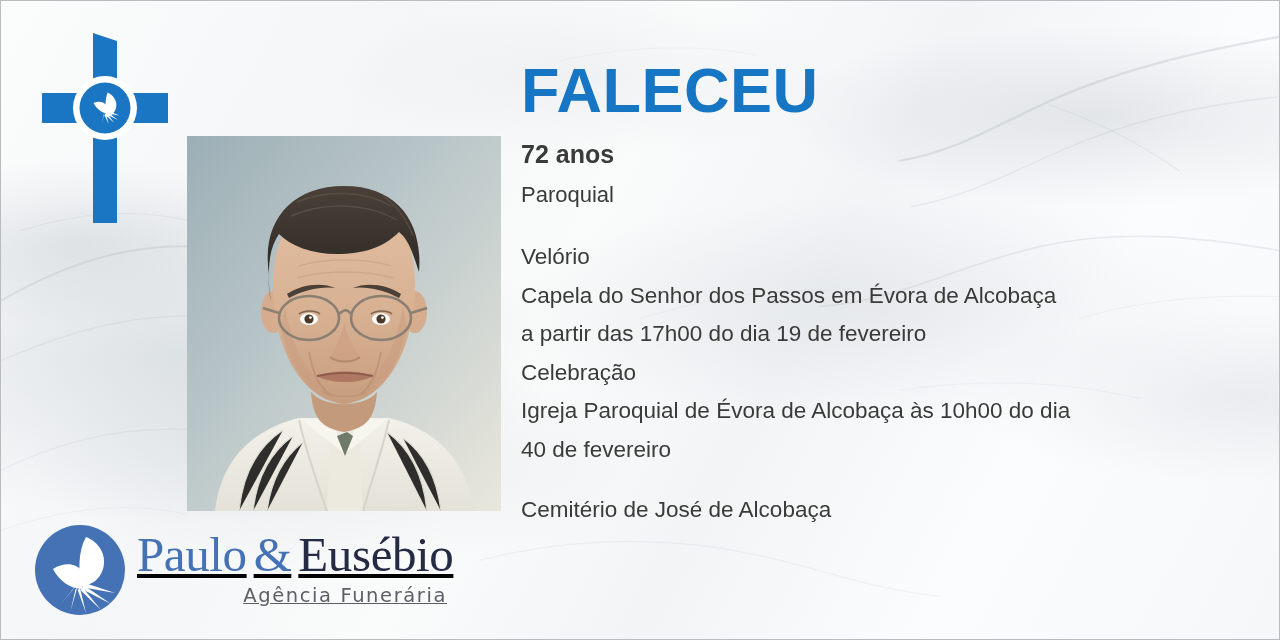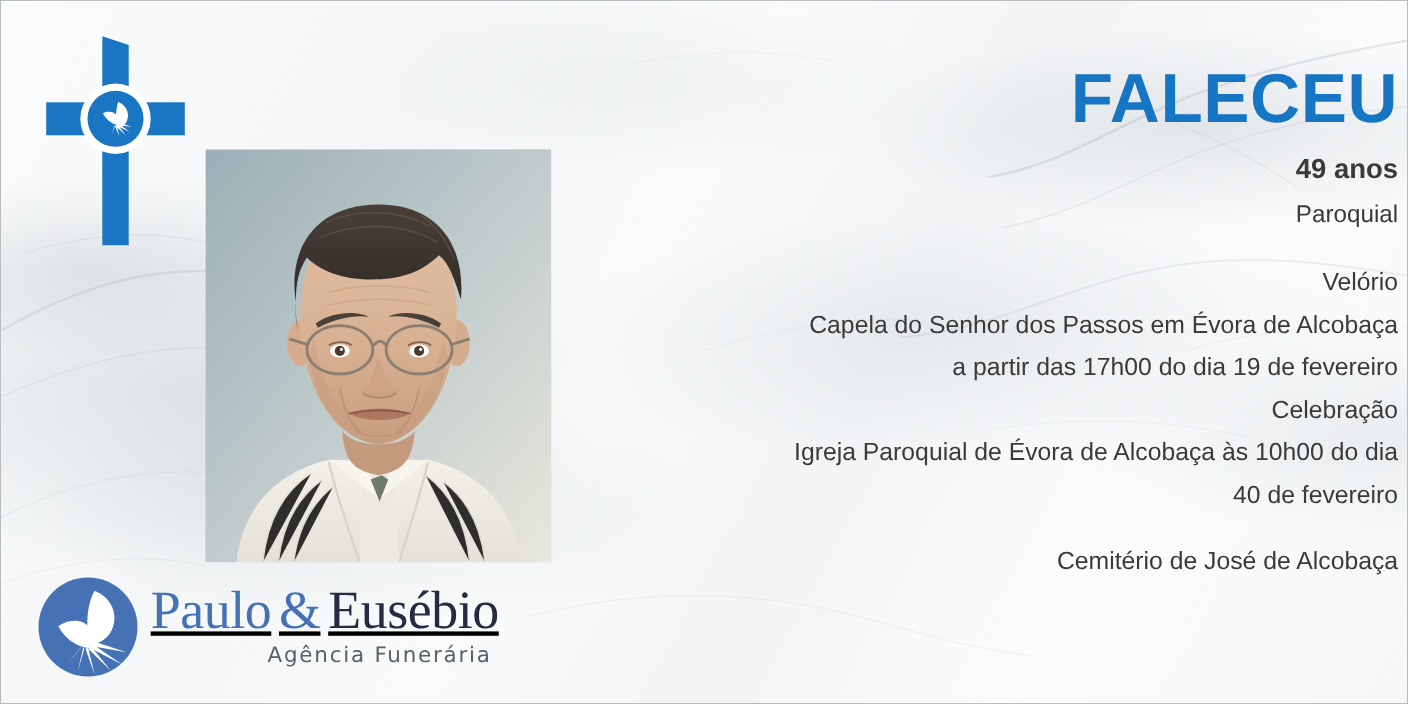--- a/index.html
+++ b/index.html
@@ -100,30 +100,31 @@
   .lt-dark  { color: #262b45; }
   .logo-sub {
     font-family: "DejaVu Sans", "Liberation Sans", sans-serif;
     font-size: 19.5px;
     letter-spacing: 1.6px;
     color: #5b6067;
     text-align: right;
     margin-top: 1px;
     padding-right: 2px;
     white-space: nowrap;
+    text-decoration: underline;
   }
 
   
   .content {
     position: absolute;
     left: 520px;
     top: 0;
     width: 750px;
     height: 633px;
-    text-align: right;
+    text-align: left;
     color: #3a3a38;
   }
   .headline {
     margin-top: 56px;
     font-size: 63px;
     font-weight: bold;
     line-height: 1.05;
     color: #1776c3;
     letter-spacing: 0.5px;
   }
@@ -332,21 +333,21 @@
       </g>
     </svg>
     <div class="logo-text">
       <div class="logo-title"><span class="lt-blue">Paulo</span><span class="lt-amp" style="margin:0 7px;">&amp;</span><span class="lt-dark">Eusébio</span></div>
       <div class="logo-sub">Agência Funerária</div>
     </div>
   </div>
 
   <div class="content">
     <div class="headline">FALECEU</div>
-    <div class="person-age">49 anos</div>
+    <div class="person-age">72 anos</div>
     <div class="person-place">Paroquial</div>
 
     <div class="details">
       <span class="line">Velório</span>
       <span class="line">Capela do Senhor dos Passos em Évora de Alcobaça</span>
       <span class="line">a partir das 17h00 do dia 19 de fevereiro</span>
       <span class="line">Celebração</span>
       <span class="line">Igreja Paroquial de Évora de Alcobaça às 10h00 do dia</span>
       <span class="line">40 de fevereiro</span>
     </div>

